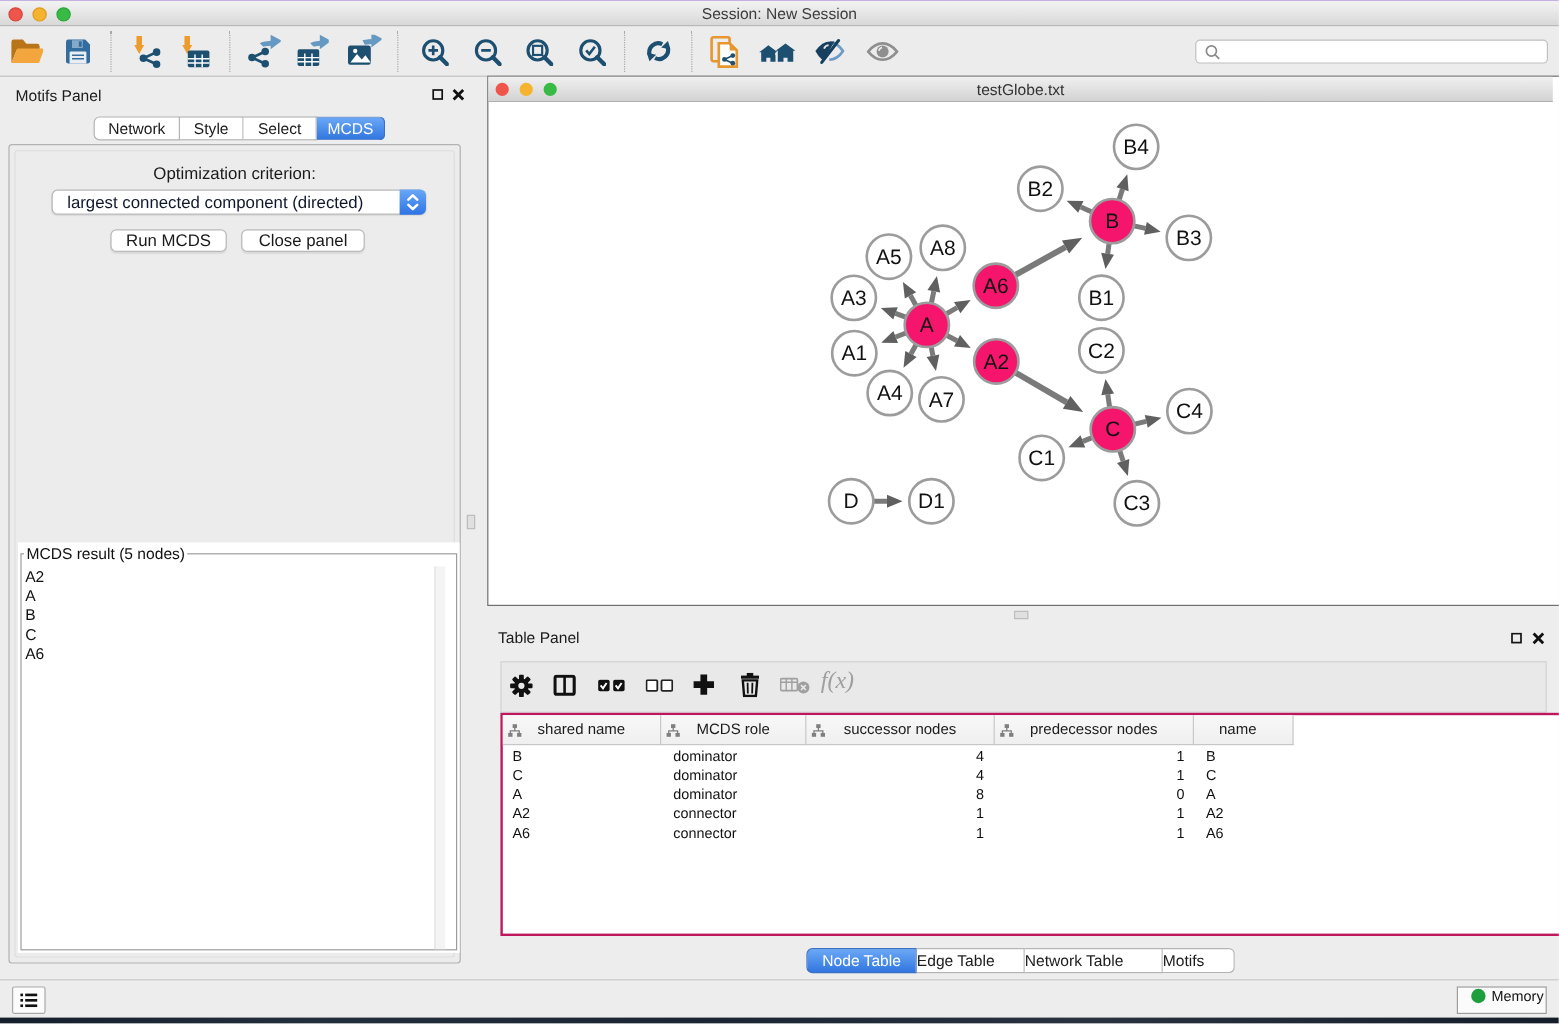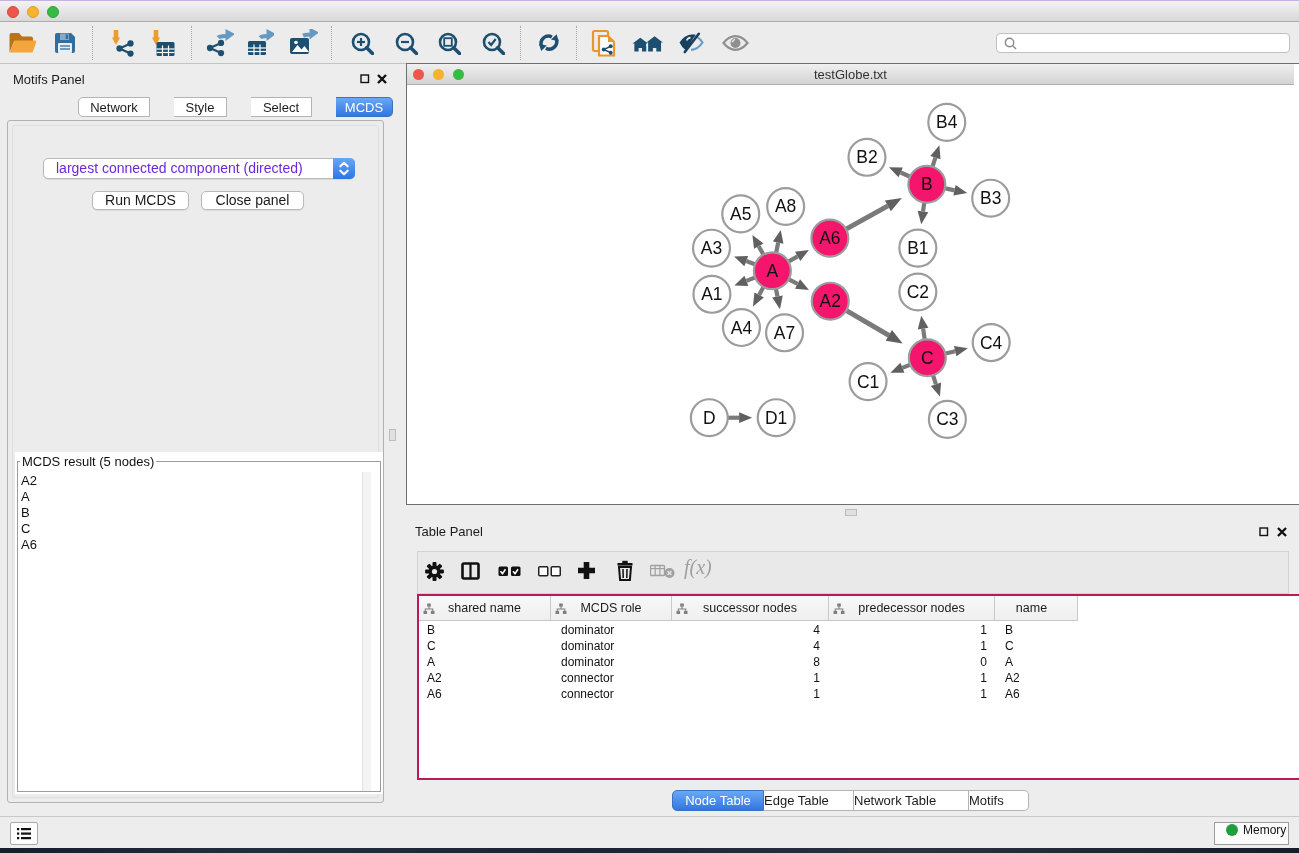--- a/index.html
+++ b/index.html
@@ -8,29 +8,29 @@
 #titlebar { position:absolute; left:0; top:1px; width:1299px; height:21px;
   background:linear-gradient(#f3f3f3,#d8d8d8); border-bottom:1px solid #adadad; }
 #topline { position:absolute; left:0; top:0; width:1299px; height:1px; background:#c5b2e0; }
 .tl { position:absolute; border-radius:50%; width:12px; height:12px; top:5px; }
 #title { position:absolute; top:3px; width:100%; text-align:center; font-size:13px; color:#3c3c3c; }
 #toolbar { position:absolute; left:0; top:22px; width:1299px; height:42px; background:#ececec; border-bottom:1px solid #c3c3c3; }
 .tsep { position:absolute; top:4px; height:34px; width:0; border-left:1px dotted #a8a8a8; }
 #search { position:absolute; left:996px; top:11px; width:294px; height:20px; background:#fff; border:1px solid #c0c0c0; border-radius:4px; }
 #cp-head { position:absolute; left:13px; top:72px; font-size:13px; color:#1c1c1c; }
 .winbtn { position:absolute; }
-#cp-tabs { position:absolute; left:78px; top:97px; height:20px; display:flex; font-size:13px;gap:24px; }
+#cp-tabs { position:absolute; left:78px; top:97px; height:20px; display:flex; font-size:13px; }
 .seg { background:#fff; border:1px solid #b4b4b4; border-left:none; color:#1c1c1c; text-align:center; line-height:19px; }
 .seg.first { border-left:1px solid #b4b4b4; border-radius:5px 0 0 5px; }
 .seg.last { border-radius:0 5px 5px 0; }
 .seg.sel { background:linear-gradient(#6aa8f6,#3276e0); border-color:#3b71c4; color:#fff; }
 #cp-border { position:absolute; left:7px; top:120px; width:377px; height:683px; border:1px solid #b2b2b2; border-radius:3px; background:#ececec; }
 #cp-inner { position:absolute; left:4px; top:4px; width:367px; height:673px; border:1px solid #dedede; border-radius:3px; }
 #opt-label { position:absolute; left:0; top:136px; width:391px; text-align:center; font-size:14px; color:#1a1a1a; }
-#dropdown { position:absolute; left:43px; top:158px; width:312px; height:21px; background:#fff; border:1px solid #b9b9b9; border-radius:5px; font-size:14px; color:#6d28d9; line-height:19px; padding-left:12px; box-shadow:0 1px 1px rgba(0,0,0,0.08); }
+#dropdown { position:absolute; left:43px; top:158px; width:312px; height:21px; background:#fff; border:1px solid #b9b9b9; border-radius:5px; font-size:14px; color:#0f172a; line-height:19px; padding-left:12px; box-shadow:0 1px 1px rgba(0,0,0,0.08); }
 #dd-step { position:absolute; right:-1px; top:-1px; width:22px; height:21px; border-radius:0 5px 5px 0; background:linear-gradient(#68a8f7,#2e73e4); }
 .btn { position:absolute; top:191px; height:19px; background:#fff; border:1px solid #b9b9b9; border-radius:5px; font-size:14px; color:#1a1a1a; text-align:center; line-height:17px; box-shadow:0 1px 1px rgba(0,0,0,0.08); }
 #fieldset { position:absolute; left:15px; top:452px; width:368px; height:342px; background:#fff; }
 #fs-border { position:absolute; left:2px; top:9px; width:364px; height:331px; border:1px solid #9d9d9d; }
 #fs-legend { position:absolute; left:5px; top:2px; background:#fff; padding:0 2px; font-size:13px; color:#111; }
 #fs-list { position:absolute; left:6px; top:21px; font-size:13px; color:#111; line-height:16px; }
 #fs-scroll { position:absolute; left:347px; top:20px; width:9px; height:319px; background:#f4f4f4; border-left:1px solid #e2e2e2; }
 #netwin { position:absolute; left:406px; top:63px; width:1021px; height:442px; background:#fff; border:1px solid #6f6f6f; }
 #net-titlebar { position:absolute; left:0; top:0; width:887px; height:21px; background:linear-gradient(#f0f0f0,#d3d3d3); border-bottom:1px solid #b0b0b0; }
 #net-title { position:absolute; top:3px; width:100%; text-align:center; font-size:13px; color:#333; }
@@ -51,20 +51,21 @@
 #darkstrip { position:absolute; left:0; top:848px; width:1299px; height:5px; background:linear-gradient(90deg,#151e2b,#232e3d 20%,#1a2432 45%,#2a3240 70%,#141d29); }
 #resize { position:absolute; right:1px; bottom:1px; width:13px; height:13px; }
 </style></head>
 <body>
 <div id="app">
  <div id="topline"></div>
  <div id="titlebar">
    <div class="tl" style="left:7px;background:#f0554c;border:0.5px solid #d8443c"></div>
    <div class="tl" style="left:27px;background:#f5b32f;border:0.5px solid #dd9c21"></div>
    <div class="tl" style="left:47px;background:#38bb44;border:0.5px solid #2aa336"></div>
+   <div id="title">Session: New Session</div>
  </div>
  <div id="toolbar">
    <div class="tsep" style="left:92px"></div>
       <div class="tsep" style="left:191px"></div>
       <div class="tsep" style="left:331px"></div>
       <div class="tsep" style="left:520px"></div>
       <div class="tsep" style="left:576px"></div>
    <div id="search">
         <svg width="16" height="16" viewBox="0 0 16 16" style="position:absolute;left:6px;top:2px">
           <circle cx="6.5" cy="6.5" r="4.2" fill="none" stroke="#8a8a8a" stroke-width="1.4"></circle>
@@ -192,20 +193,21 @@
     </svg>
  <div id="cp-tabs">
    <div class="seg first" style="width:72px">Network</div>
    <div class="seg" style="width:53px">Style</div>
    <div class="seg" style="width:61px">Select</div>
    <div class="seg sel last" style="width:57px">MCDS</div>
  </div>
  <div id="cp-border">
       <div id="cp-inner"></div>
     </div>
+ <div id="opt-label">Optimization criterion:</div>
  <div id="dropdown">largest connected component (directed)
    <div id="dd-step"><svg width="22" height="21" viewBox="0 0 22 21">
           <path d="M7.3 8.3 L11 4.8 L14.7 8.3" fill="none" stroke="#fff" stroke-width="2.1" stroke-linecap="round" stroke-linejoin="round"></path>
           <path d="M7.3 12.7 L11 16.2 L14.7 12.7" fill="none" stroke="#fff" stroke-width="2.1" stroke-linecap="round" stroke-linejoin="round"></path>
         </svg></div>
  </div>
  <div class="btn" style="left:92px;width:97px">Run MCDS</div>
  <div class="btn" style="left:201px;width:103px">Close panel</div>
  <div id="fieldset">
    <div id="fs-border"></div>

